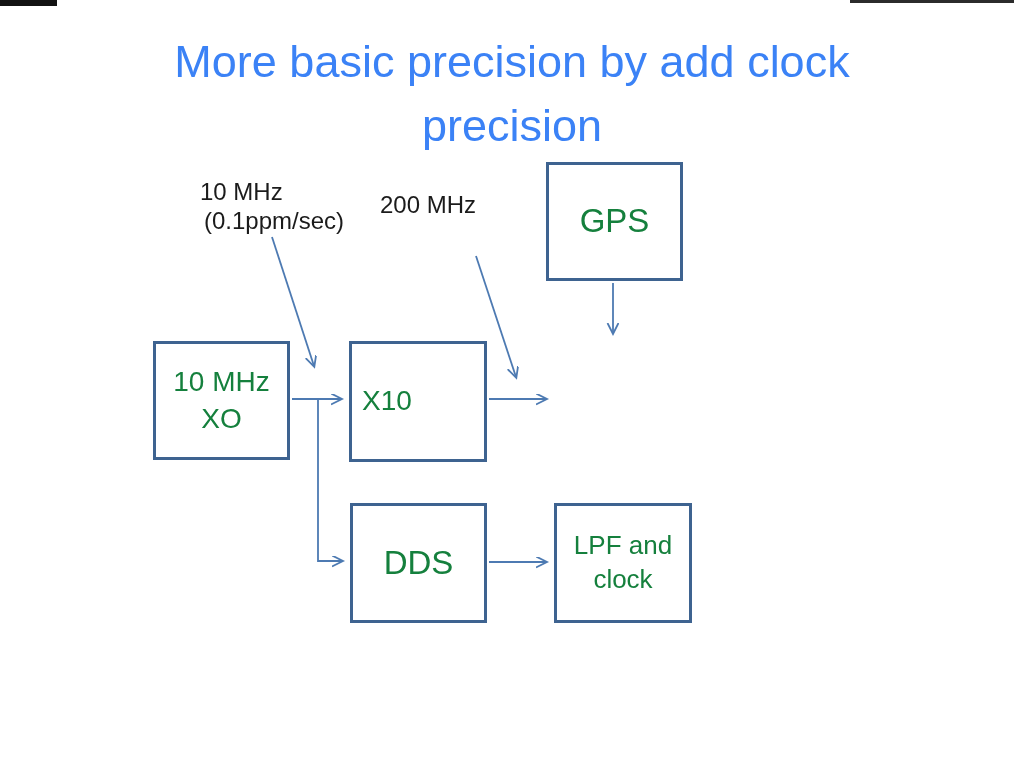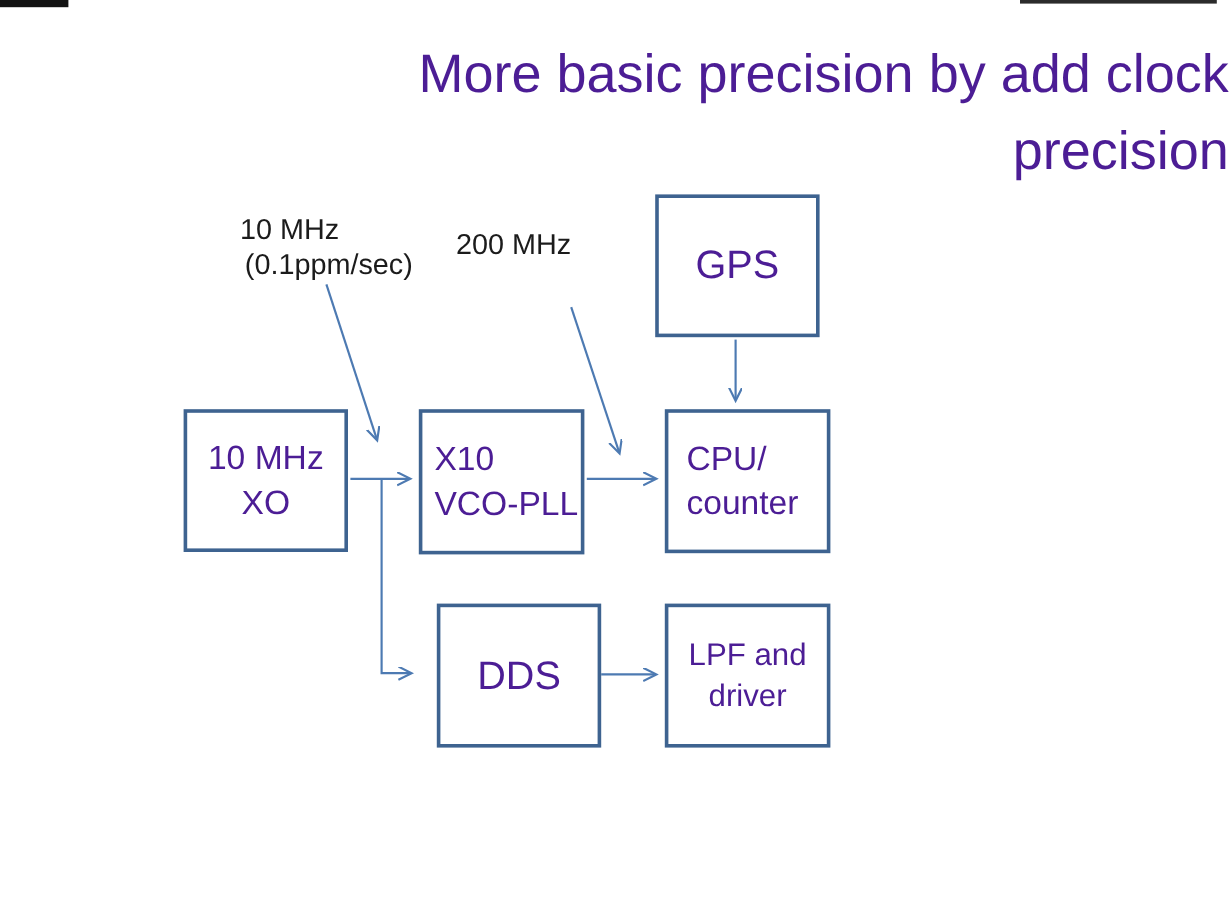--- a/index.html
+++ b/index.html
@@ -21,22 +21,22 @@
     position: absolute;
     background: #121212;
   }
   .mark-tl { left: 0; top: 0; width: 57px; height: 6px; }
   .mark-tr { left: 850px; top: 0; width: 164px; height: 3px; background: #2b2b2b; }
   .title {
     position: absolute;
     left: 0;
     top: 30px;
     width: 1024px;
-    text-align: right;
-    color: #4c1d95;
+    text-align: center;
+    color: #3b82f6;
     font-size: 45px;
     line-height: 1.42;
     letter-spacing: 0px;
   }
   .note {
     position: absolute;
     color: #1b1b1b;
     font-size: 24px;
     line-height: 1.22;
     white-space: nowrap;
@@ -44,33 +44,33 @@
   .note .l2 { display: block; }
   .note-xo  { left: 200px; top: 177px; }
   .note-xo  .l2 { padding-left: 4px; }
   .note-pll { left: 375px; top: 190px; }
   .note-pll .l1 { padding-left: 5px; }
   .box {
     position: absolute;
     box-sizing: border-box;
     border: 3px solid #3e6390;
     background: #ffffff;
-    color: #4c1d95;
+    color: #15803d;
     display: flex;
     flex-direction: column;
     justify-content: center;
   }
   .box .bline { display: block; line-height: 1.3; }
   .txt-center { align-items: center; text-align: center; }
   .txt-left   { align-items: flex-start; text-align: left; justify-content: center; }
   .box-gps { left: 546px; top: 162px; width: 137px; height: 119px; font-size: 33px; }
   .box-xo  { left: 153px; top: 341px; width: 137px; height: 119px; font-size: 28px; }
   .box-vco { left: 349px; top: 341px; width: 138px; height: 121px; font-size: 28px; padding-left: 10px; }
   .box-cpu { left: 554px; top: 341px; width: 138px; height: 120px; font-size: 28px; padding-left: 15px; }
-  .box-dds { left: 364px; top: 503px; width: 137px; height: 120px; font-size: 33px; }
+  .box-dds { left: 350px; top: 503px; width: 137px; height: 120px; font-size: 33px; }
   .box-lpf { left: 554px; top: 503px; width: 138px; height: 120px; font-size: 26px; }
   svg.wires {
     position: absolute;
     left: 0;
     top: 0;
     width: 1024px;
     height: 768px;
     pointer-events: none;
   }
   svg.wires path, svg.wires line, svg.wires polyline {
@@ -120,30 +120,25 @@
     <span class="bline">GPS</span>
   </div>
 
   <div class="box box-xo txt-center">
     <span class="bline">10 MHz</span>
     <span class="bline">XO</span>
   </div>
 
   <div class="box box-vco txt-left">
     <span class="bline">X10</span>
-    <span class="bline">VCO-PLL</span>
   </div>
 
-  <div class="box box-cpu txt-left">
-    <span class="bline">CPU/</span>
-    <span class="bline">counter</span>
-  </div>
 
   <div class="box box-dds txt-center">
     <span class="bline">DDS</span>
   </div>
 
   <div class="box box-lpf txt-center">
     <span class="bline">LPF and</span>
-    <span class="bline">driver</span>
+    <span class="bline">clock</span>
   </div>
 
 </div>
 
 </body></html>

